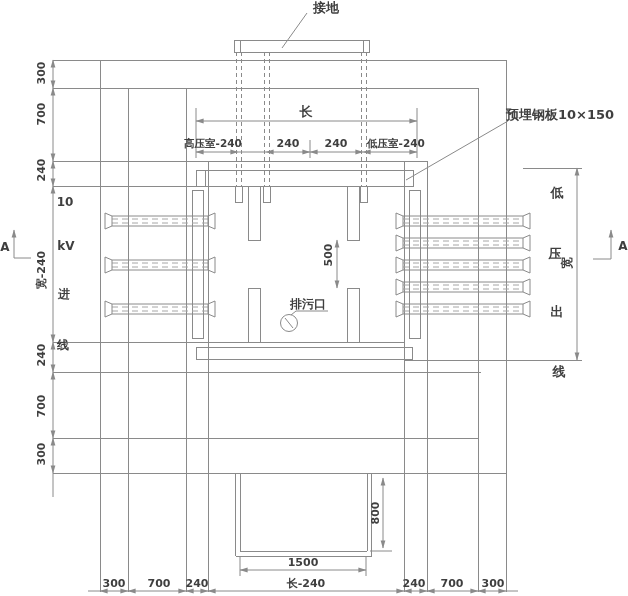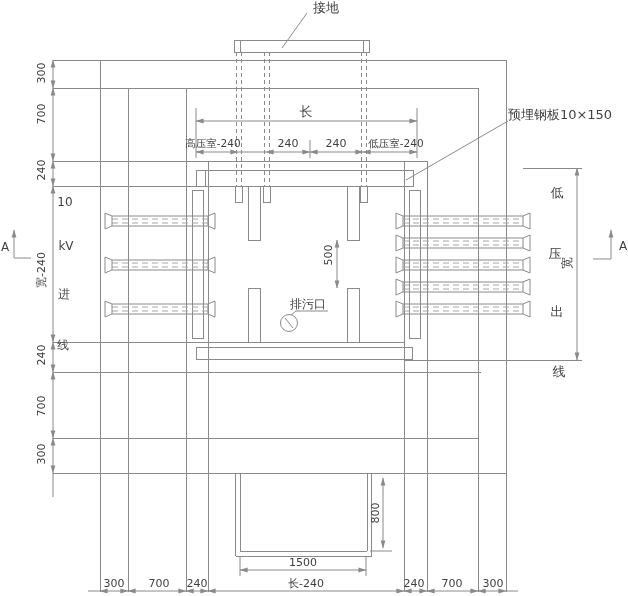--- a/index.html
+++ b/index.html
@@ -1,17 +1,17 @@
 <!DOCTYPE html>
 <html style="--line: #8a8a8a; --dash: #a6a6a6; --text: #3f3f3f; --bg: #ffffff;"><head>
 <meta charset="utf-8">
 <style>
   :root{ --line:#8a8a8a; --dash:#a6a6a6; --text:#3f3f3f; --bg:#ffffff; }
   html,body{ margin:0; padding:0; background:var(--bg); }
-  .stage{ width:628px; height:596px; position:relative; background:var(--bg); overflow:hidden; }
+  .stage{ width:628px; height:596px; position:relative; background:var(--bg); overflow:hidden;font-weight:bold; }
   svg{ display:block; }
   .ln line, .ln rect, .ln circle, .ln path, .ln polyline, .ln use{
     stroke:var(--line); stroke-width:1; fill:none;
   }
   .crisp{ shape-rendering:crispEdges; }
   .dshA{ stroke-dasharray:4 3; }
   .dshB{ stroke-dasharray:6 4; stroke:var(--dash) !important; }
   text{ fill:var(--text); font-family:"DejaVu Sans","Liberation Sans",sans-serif; }
   .d{ font-size:11px; }
   .dr{ font-size:10.5px; }

